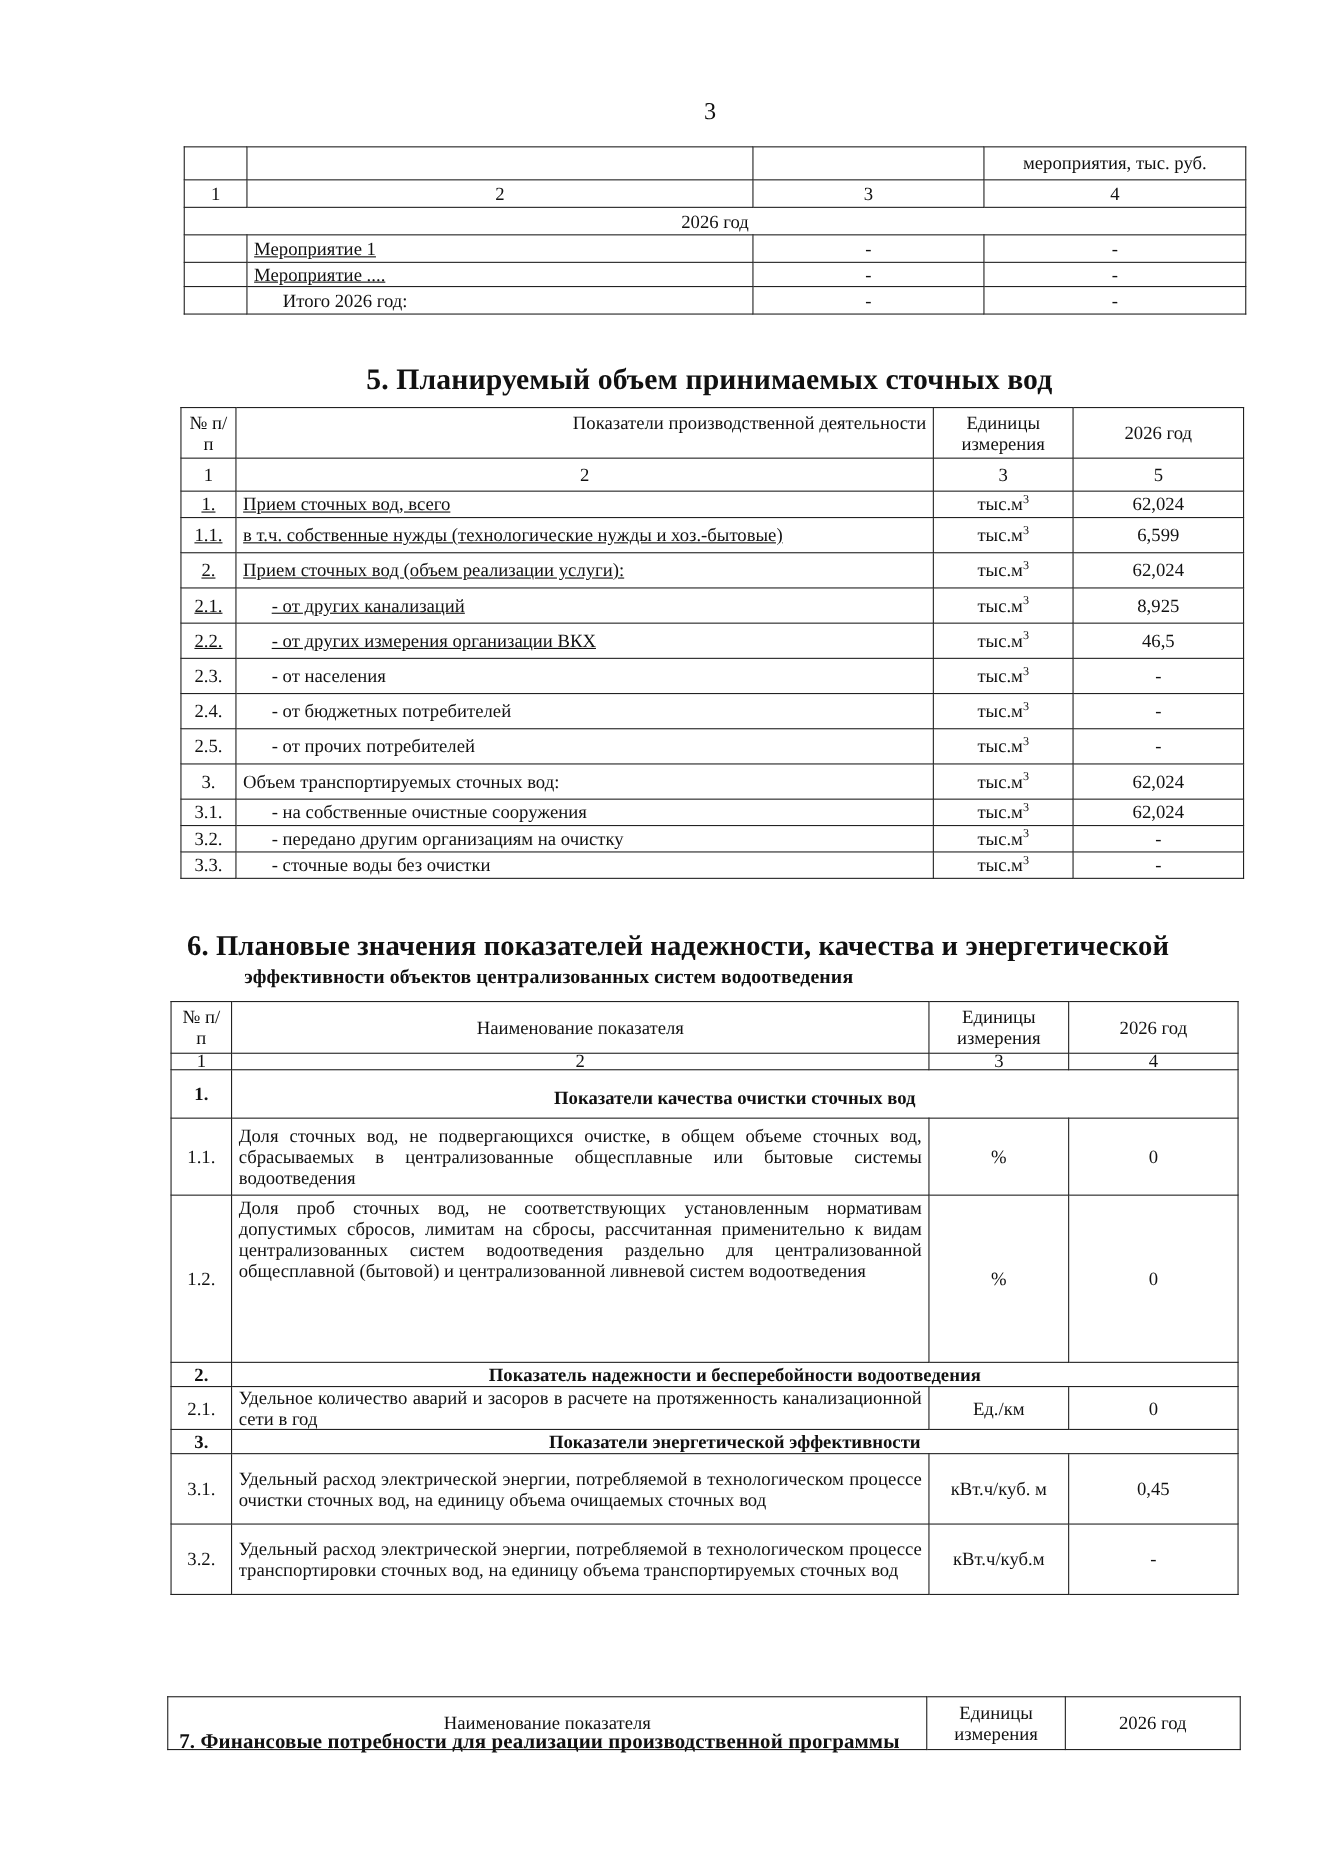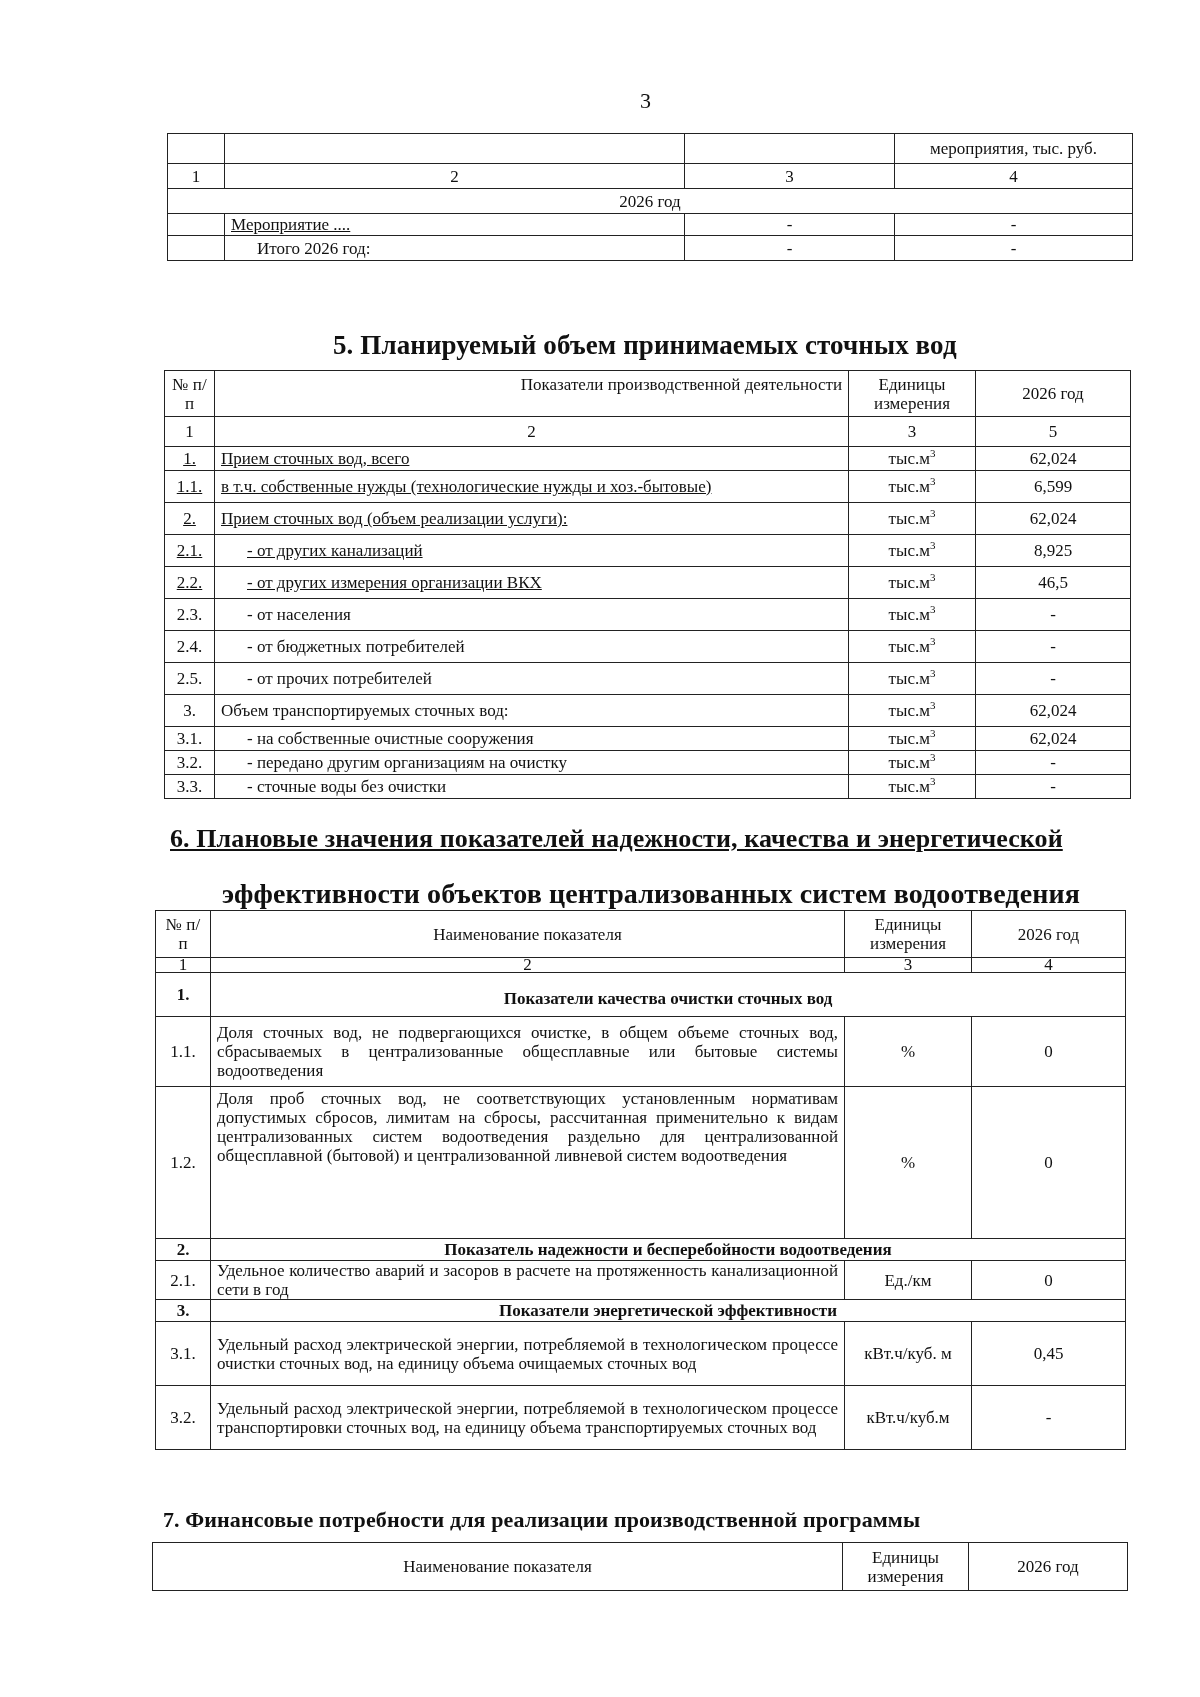--- a/index.html
+++ b/index.html
@@ -39,20 +39,26 @@
   </tr>
   <tr style="height:25px">
     <td class="c">1</td>
     <td class="c">2</td>
     <td class="c">3</td>
     <td class="c">4</td>
   </tr>
   <tr style="height:25px">
     <td colspan="4" class="c">2026 год</td>
   </tr>
+  <tr style="height:25px">
+    <td></td>
+    <td class="ul">Мероприятие 1</td>
+    <td class="c">-</td>
+    <td class="c">-</td>
+  </tr>
   <tr style="height:22px">
     <td></td>
     <td class="ul">Мероприятие ....</td>
     <td class="c">-</td>
     <td class="c">-</td>
   </tr>
   <tr style="height:25px">
     <td></td>
     <td class="ind">Итого 2026 год:</td>
     <td class="c">-</td>
@@ -151,22 +157,22 @@
   </tr>
   <tr style="height:24px">
     <td class="c">3.3.</td>
     <td class="ind">- сточные воды без очистки</td>
     <td class="c"><span>тыс.м</span><sup>3</sup></td>
     <td class="c">-</td>
   </tr>
 </tbody>
   </table>
 
-<div class="h" style="left:170px; top:824px; font-size:26px;text-decoration:underline;">6. Плановые значения показателей надежности, качества и энергетической</div>
-<div class="h" style="left:222px; top:878px; font-size:28px;">эффективности объектов централизованных систем водоотведения</div>
+<div class="h" style="left:170px; top:845px; font-size:26px;">6. Плановые значения показателей надежности, качества и энергетической</div>
+<div class="h" style="left:222px; top:878px; font-size:18px;">эффективности объектов централизованных систем водоотведения</div>
 
 <table style="left:155px; top:910px; width:970px;">
   <colgroup>
       <col style="width:55px">
       <col style="width:634px">
       <col style="width:127px">
       <col style="width:154px">
     </colgroup>
   <tbody>
       <tr style="height:47px">
@@ -219,21 +225,21 @@
   </tr>
   <tr style="height:64px">
     <td class="c">3.2.</td>
     <td class="j">Удельный расход электрической энергии, потребляемой в технологическом процессе транспортировки сточных вод, на единицу объема транспортируемых сточных вод</td>
     <td class="c">кВт.ч/куб.м</td>
     <td class="c">-</td>
   </tr>
 </tbody>
   </table>
 
-<div class="h" style="left:163px; top:1507px; font-size:22px;">7. Финансовые потребности для реализации производственной программы</div>
+<div class="h" style="left:163px; top:1573px; font-size:19px;">7. Финансовые потребности для реализации производственной программы</div>
 
 <table style="left:152px; top:1542px; width:975px;">
   <colgroup>
       <col style="width:690px">
       <col style="width:126px">
       <col style="width:159px">
     </colgroup>
   <tbody>
       <tr style="height:48px">
     <td class="c">Наименование показателя</td>

